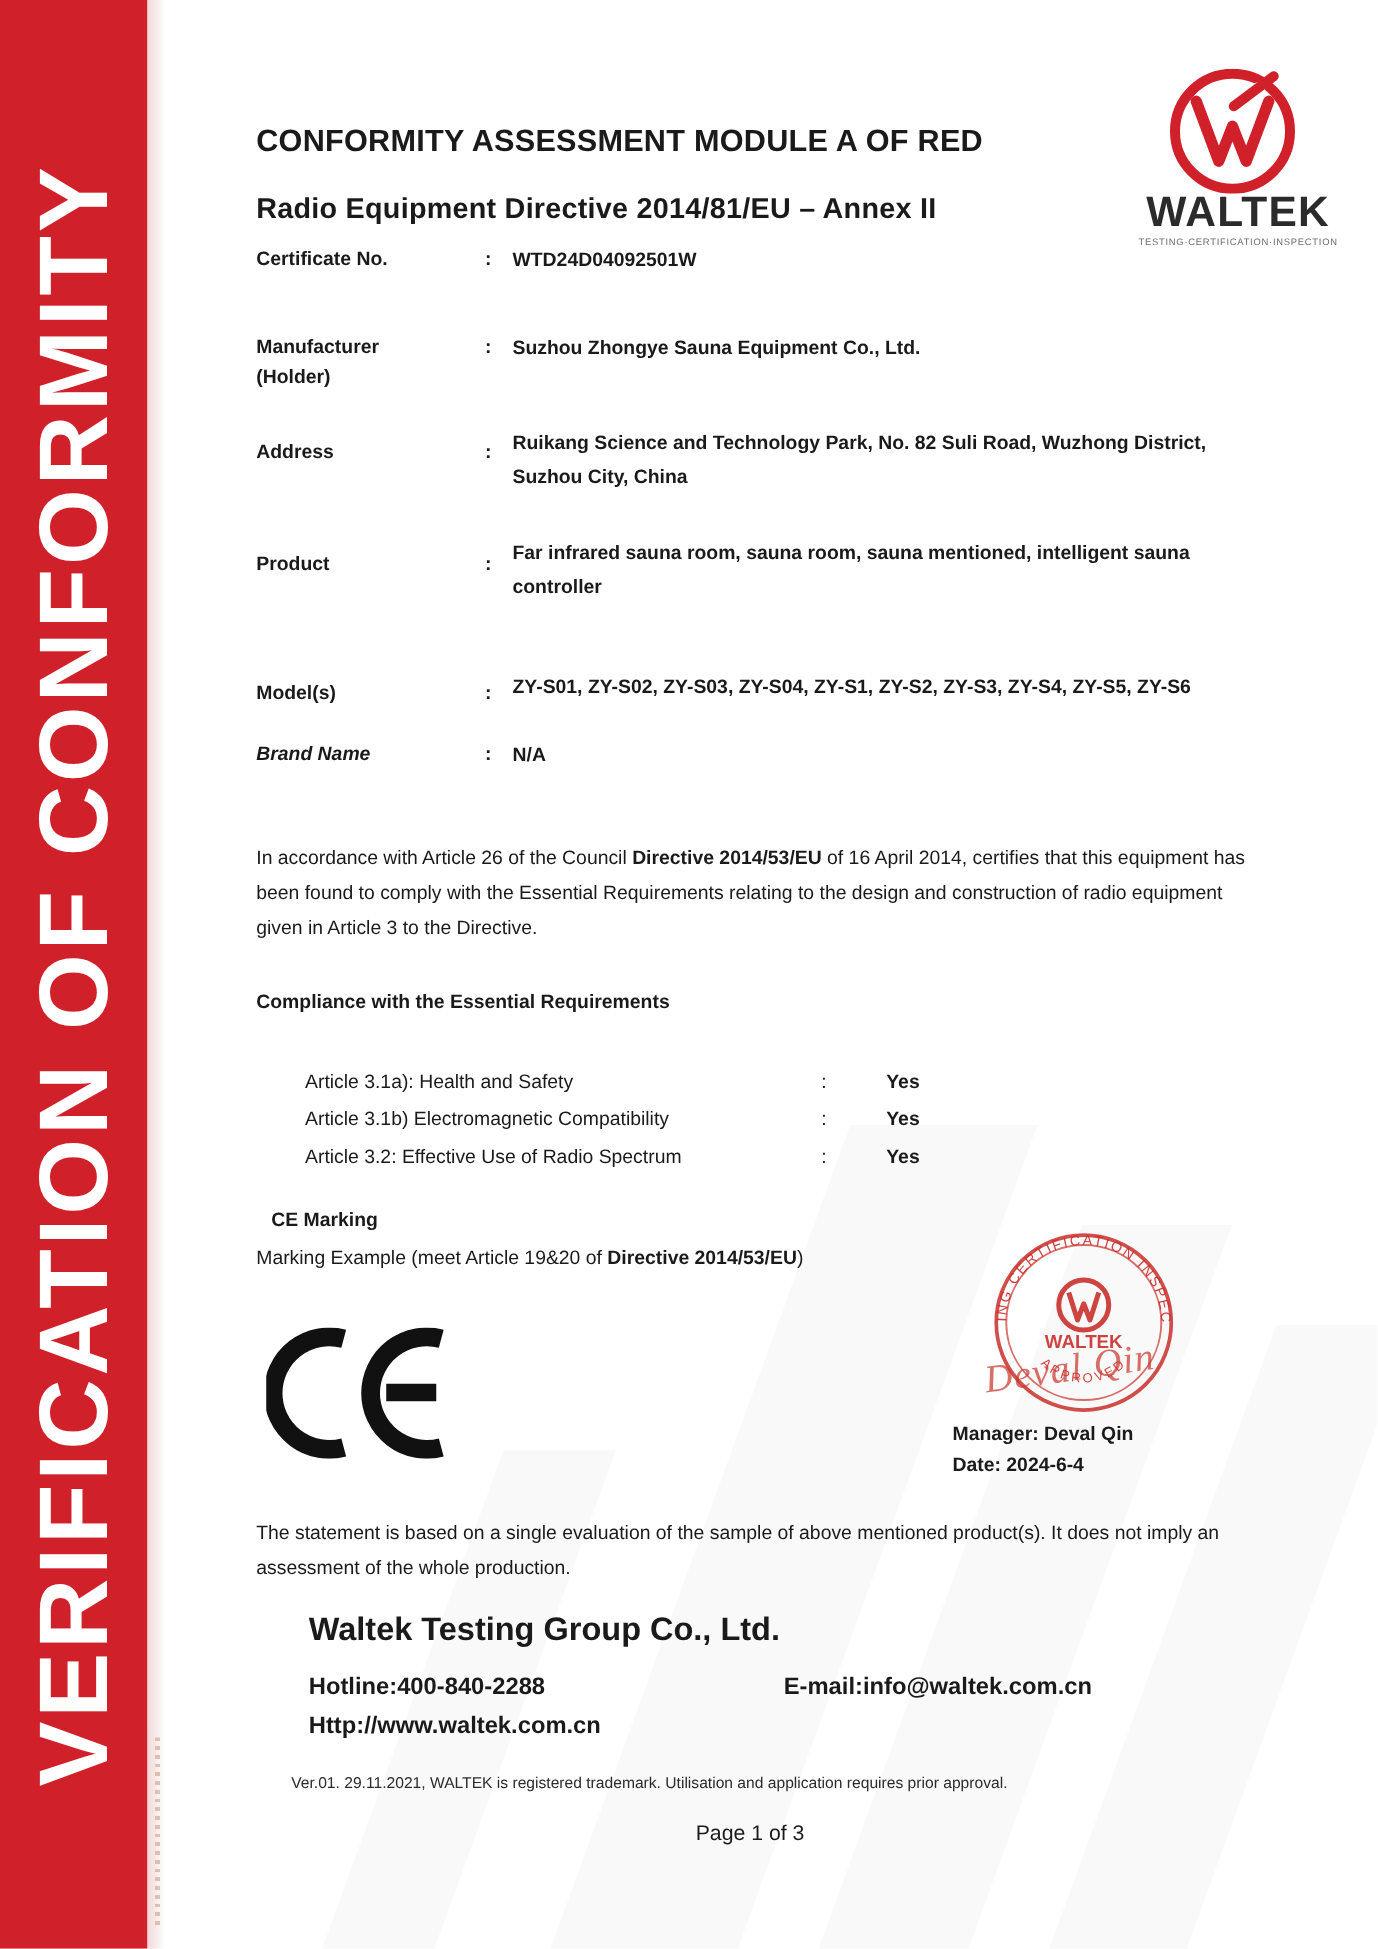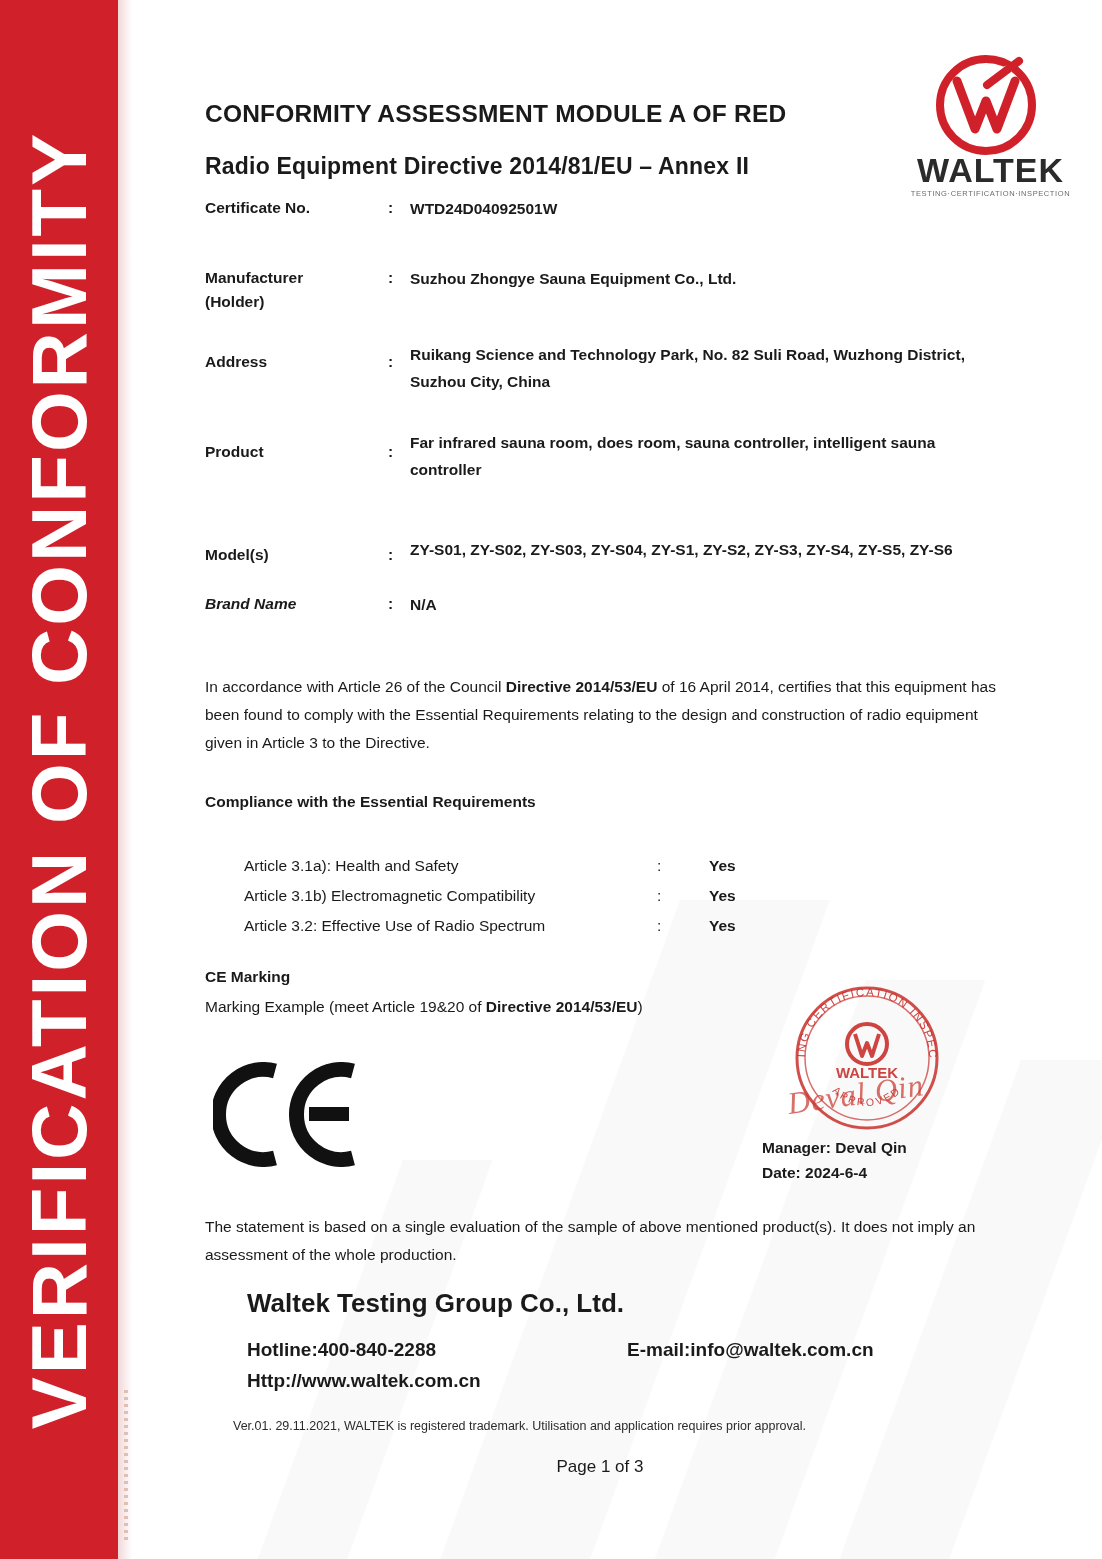--- a/index.html
+++ b/index.html
@@ -207,21 +207,21 @@
     line-height: 1.92;
     margin-left: 39px;
   }
   .arow { display: flex; }
   .arow .atxt { width: 413px; }
   .arow .acolon { width: 52px; }
   .arow .aval { font-weight: 700; }
 
   .ce-head {
     position: absolute;
-    left: 0; top: 968px;
+    left: 12px; top: 968px;
     font-size: 15.5px;
     font-weight: 700;
   }
   .ce-sub {
     position: absolute;
     left: 0; top: 998px;
     font-size: 15.5px;
   }
   .ce-sub b { font-weight: 700; }
 
@@ -358,21 +358,21 @@
 
     <div class="frow r-addr">
       <div class="flabel">Address</div>
       <div class="fcolon">:</div>
       <div class="fvalue">Ruikang Science and Technology Park, No. 82 Suli Road, Wuzhong District, Suzhou City, China</div>
     </div>
 
     <div class="frow r-prod">
       <div class="flabel">Product</div>
       <div class="fcolon">:</div>
-      <div class="fvalue">Far infrared sauna room, does room, sauna controller, intelligent sauna controller</div>
+      <div class="fvalue">Far infrared sauna room, sauna room, sauna mentioned, intelligent sauna controller</div>
     </div>
 
     <div class="frow r-model">
       <div class="flabel">Model(s)</div>
       <div class="fcolon">:</div>
       <div class="fvalue">ZY-S01, ZY-S02, ZY-S03, ZY-S04, ZY-S1, ZY-S2, ZY-S3, ZY-S4, ZY-S5, ZY-S6</div>
     </div>
 
     <div class="frow r-brand">
       <div class="flabel">Brand Name</div>

